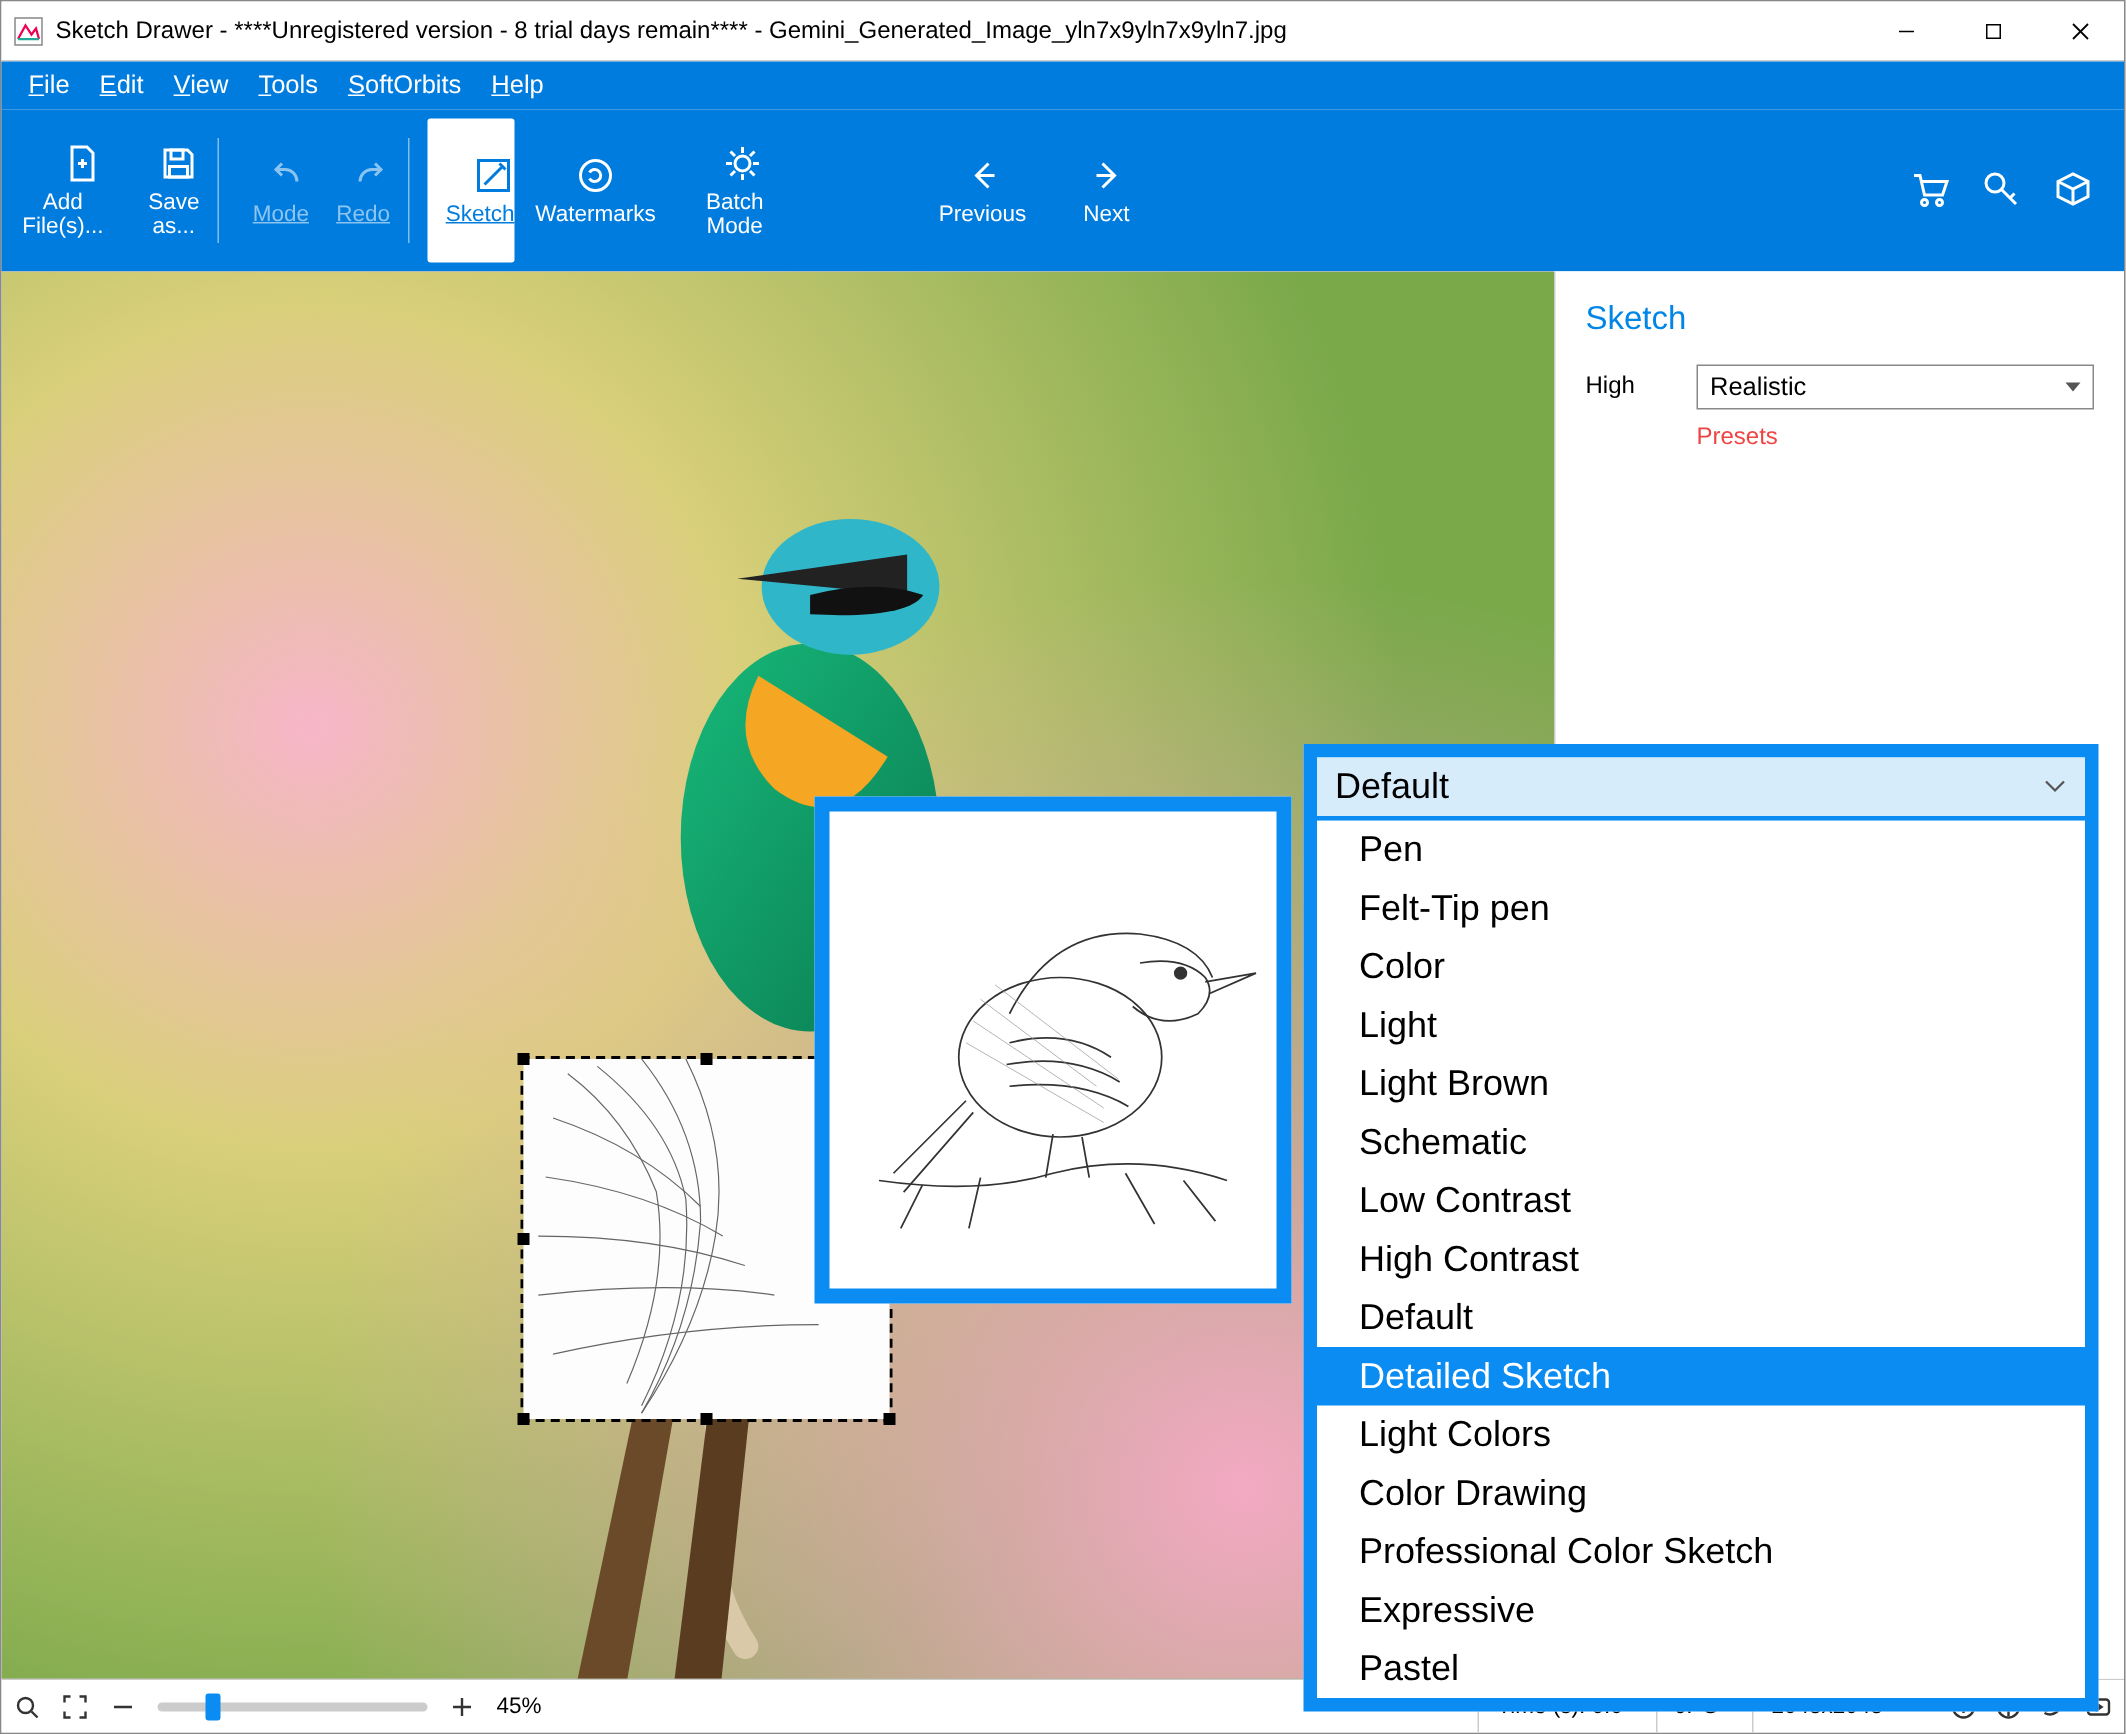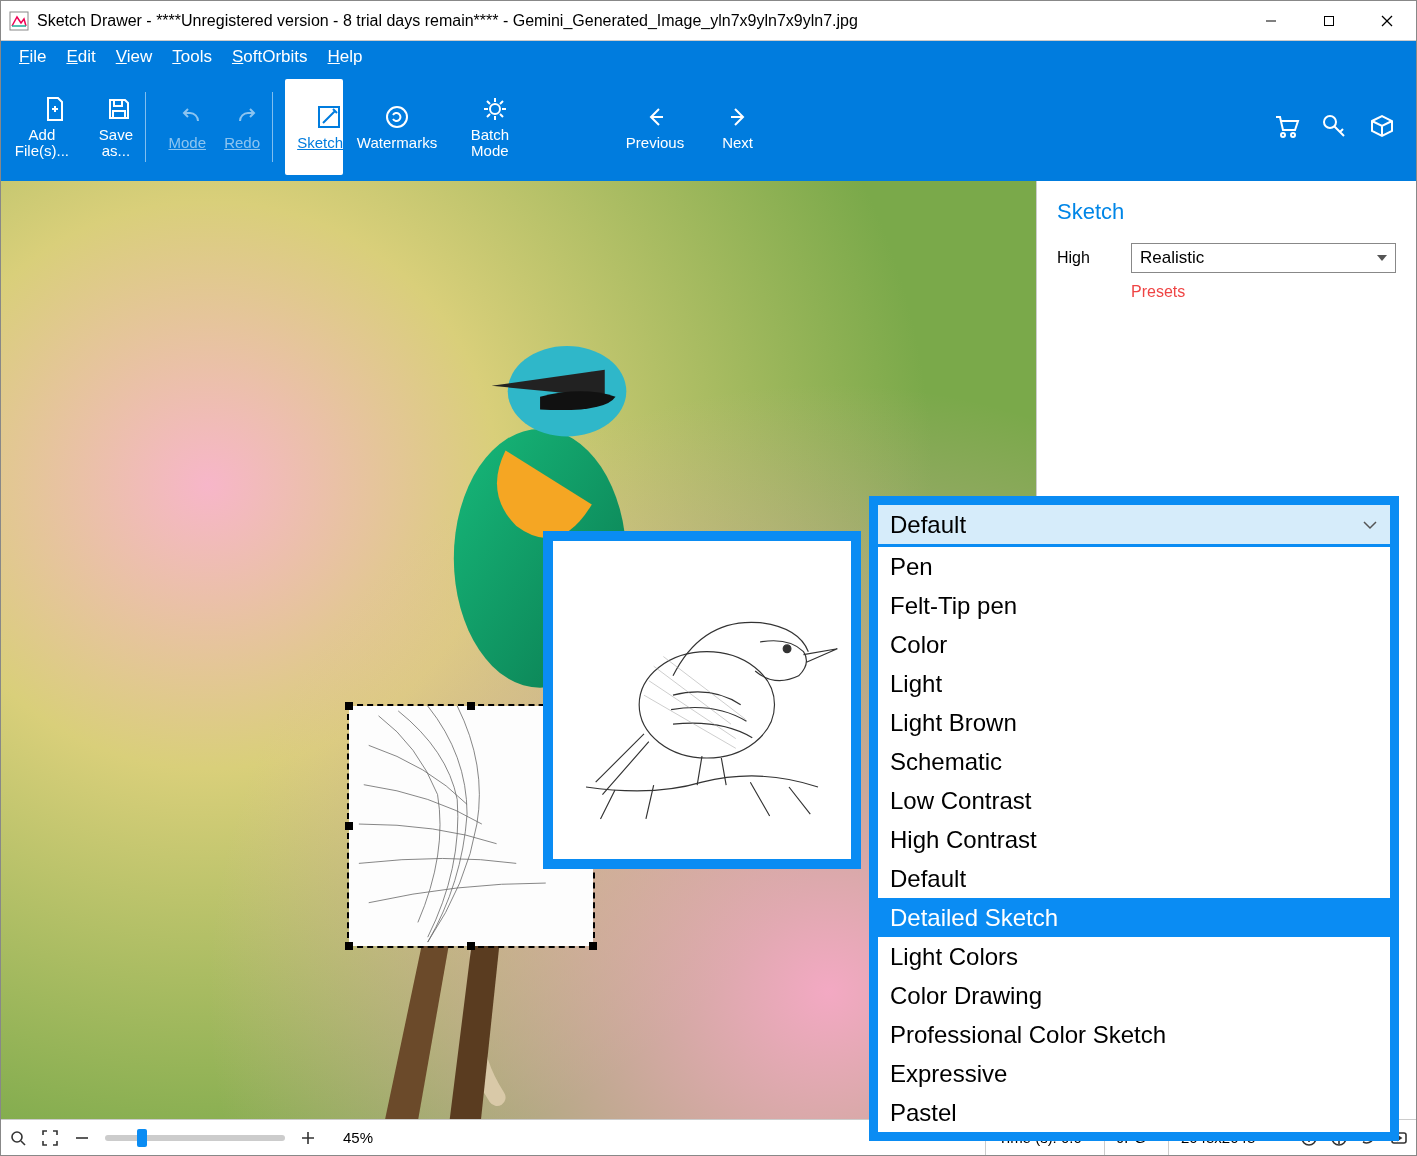--- a/index.html
+++ b/index.html
@@ -38,21 +38,21 @@
   .side-panel { width:380px; min-width:380px; background:#fff; border-left:1px solid #ccc; padding:18px 20px;}
   .panel-title { color:#0086e7; font-size:22px; margin-bottom:18px;}
   .panel-row { display:flex; align-items:center; gap:18px; margin-bottom:10px;}
   .panel-label { font-size:16px; width:56px;}
   .combo { flex:1; border:1px solid #888; background:#fff; height:30px; display:flex; align-items:center; padding:0 8px; font-size:17px; justify-content:space-between;}
   .presets-label { font-size:16px; margin-left:74px; color:#ef4444;}
   
   .dropdown-wrap { position:absolute; left:868px; top:315px; width:530px; border:9px solid #0a8cf3; background:#fff; z-index:50;}
   .dropdown-sel { height:42px; background:#d6ecfa; border-bottom:3px solid #0a8cf3; display:flex; align-items:center; padding:0 12px; font-size:24px; justify-content:space-between;}
   .dropdown-list { max-height:686px; overflow:auto;}
-  .dd-item { height:39px; padding:0 12px; display:flex; align-items:center; font-size:24px;}
+  .dd-item { height:39px; padding:0 28px; display:flex; align-items:center; font-size:24px;}
   .dd-item.hover { background:#0a8cf3; color:#fff;}
   
   .preview-popup { position:absolute; left:542px; top:350px; width:318px; height:338px; border:10px solid #0a8cf3; background:#fff; z-index:40; padding:4px;}
   .preview-popup .inner { width:100%; height:100%; background:#fff; position:relative; overflow:hidden;}
   
   .marquee { position:absolute; left:346px; top:523px; width:248px; height:244px; border:2px dashed #000; background:rgba(255,255,255,0.0); z-index:30;}
   .sketch-fill { position:absolute; inset:0; background:#fdfdfd;}
   .handle { position:absolute; width:8px; height:8px; background:#000;}
   .handle.tl { left:-4px; top:-4px;} .handle.tm { left:calc(50% - 4px); top:-4px;} .handle.tr { right:-4px; top:-4px;}
   .handle.ml { left:-4px; top:calc(50% - 4px);} .handle.mr { right:-4px; top:calc(50% - 4px);}
@@ -359,21 +359,21 @@
           </svg></span>
       <span class="st-icon"><svg viewBox="0 0 18 18">
             <path d="M3 9h12"></path>
           </svg></span>
       <div class="slider">
           <div class="thumb"></div>
         </div>
       <span class="st-icon"><svg viewBox="0 0 18 18">
             <path d="M3 9h12M9 3v12"></path>
           </svg></span>
-      <span style="margin-left:12px">45%</span>
+      <span style="">45%</span>
     </div>
     <div class="st-spacer"></div>
     <div class="st-cell">Time (s): 0.0</div>
     <div class="st-cell">JPG</div>
     <div class="st-cell" style="min-width:110px">2048x2048</div>
     <div class="st-social">
       <span class="st-icon"><svg viewBox="0 0 18 18">
             <circle cx="9" cy="9" r="7"></circle>
             <path d="M9 5v1M9 8v5"></path>
           </svg></span>

